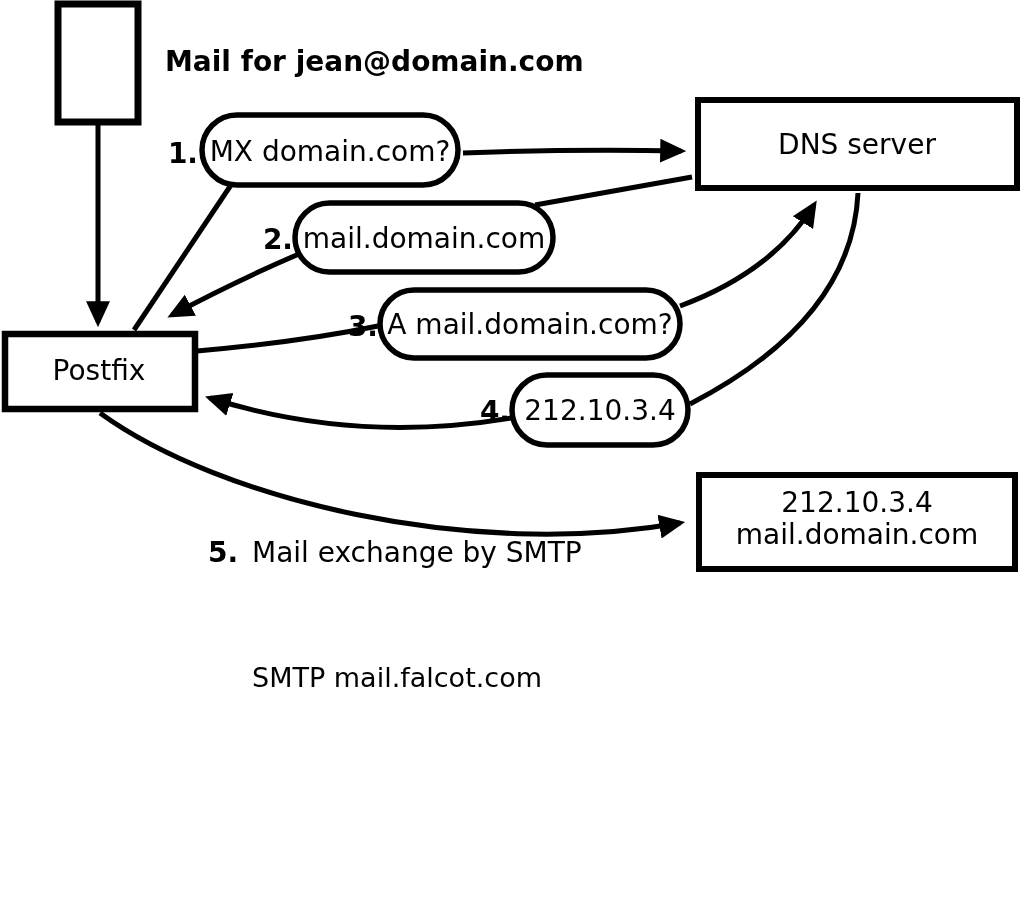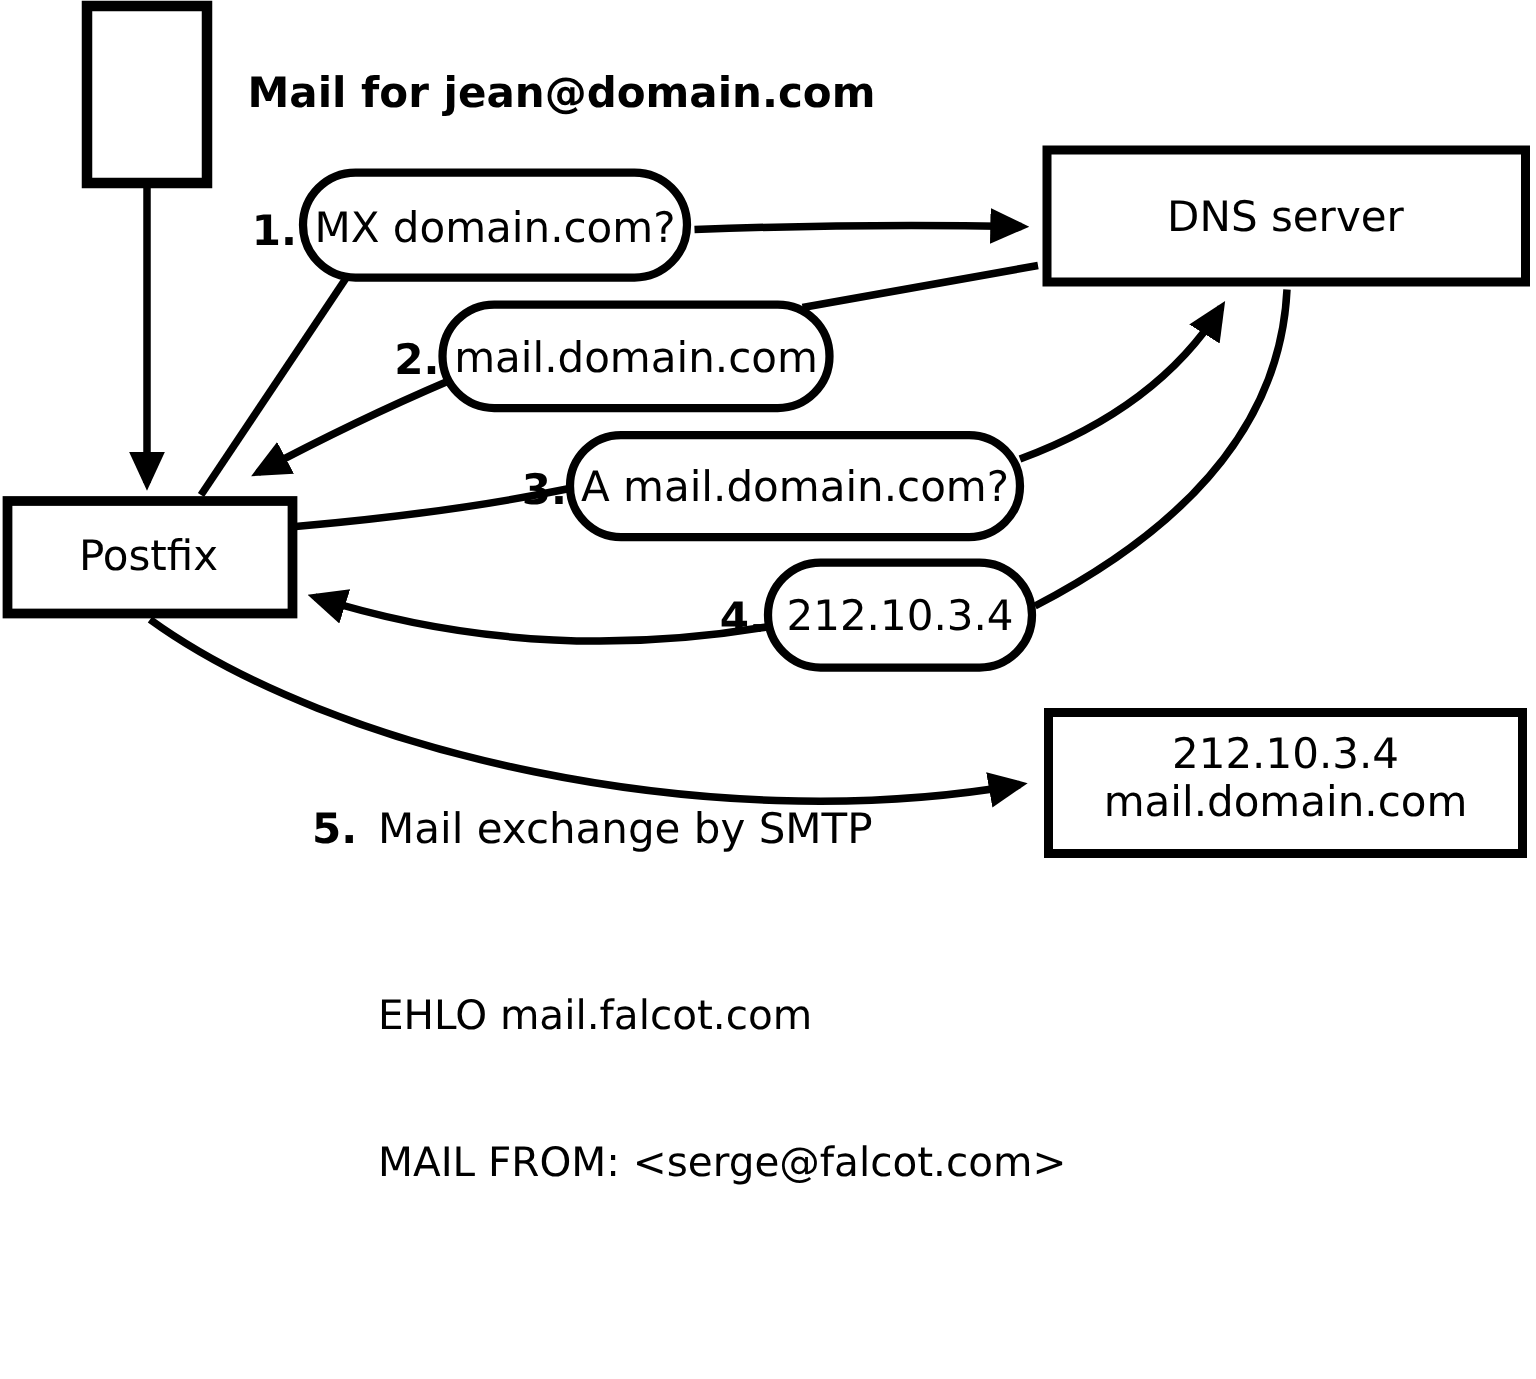--- a/index.html
+++ b/index.html
@@ -82,22 +82,21 @@
 
     <rect class="node" x="512" y="375" width="176" height="70" rx="35" stroke-width="5.5"></rect>
     <text class="num" x="510" y="421" text-anchor="end">4.</text>
     <text x="600" y="420" text-anchor="middle">212.10.3.4</text>
 
     <text class="num" x="208" y="562" text-anchor="start">5.</text>
     <text x="252" y="562" text-anchor="start">Mail exchange by SMTP</text>
   </svg>
 
   <div class="smtp-block">
-    <div class="smtp-line">EHLO mail.falcot.com</div>
-    <div class="smtp-line">MAIL FROM: &lt;serge@falcot.com&gt;</div>
+    <div class="smtp-line">SMTP mail.falcot.com</div>
     
     
     
     
     
     
     
   </div>
 </div>
 

